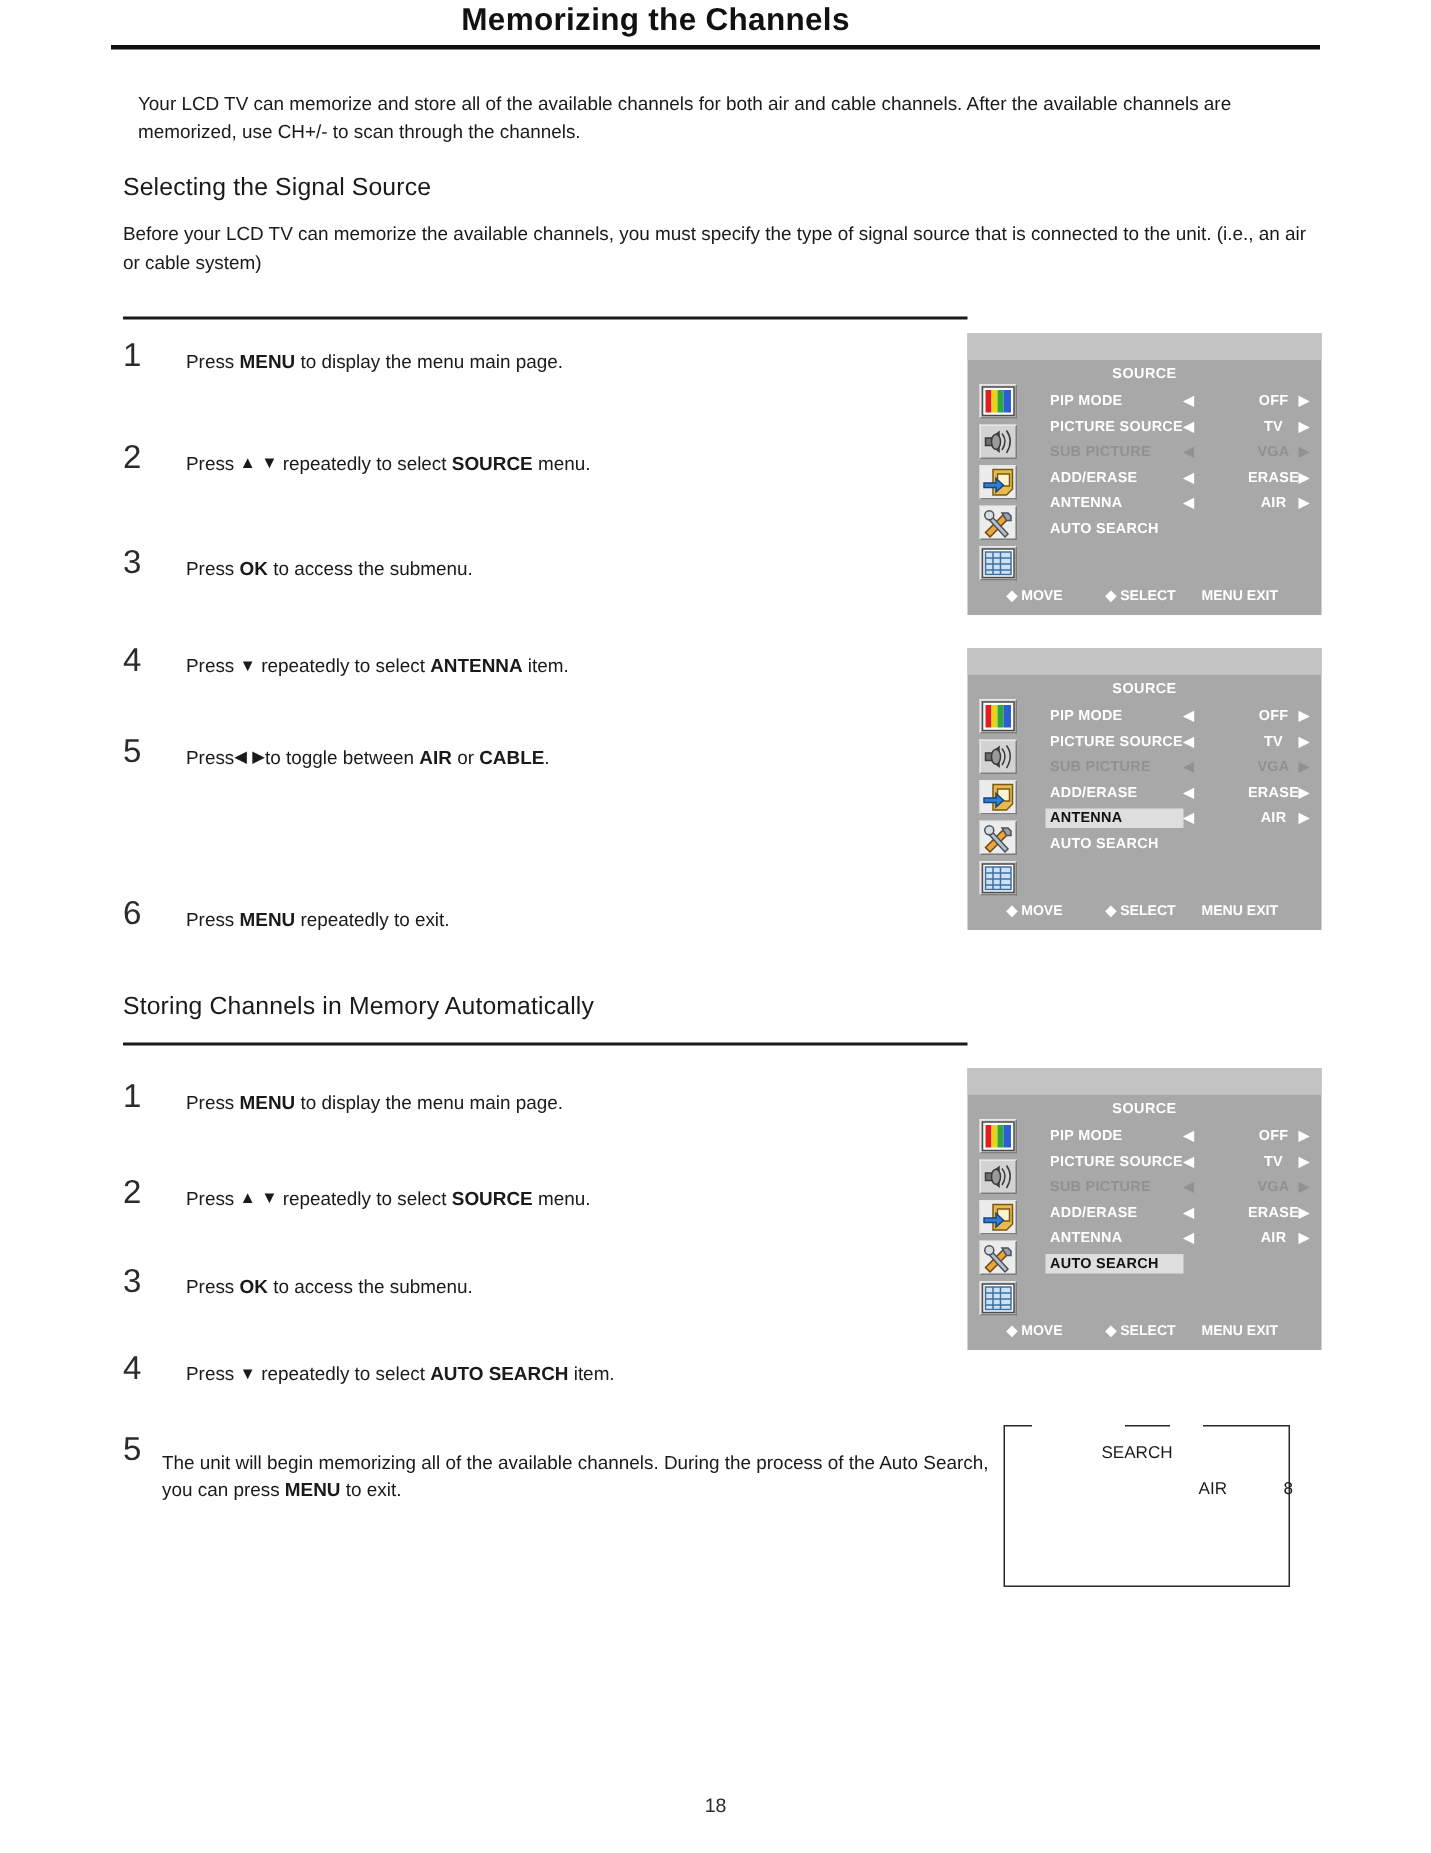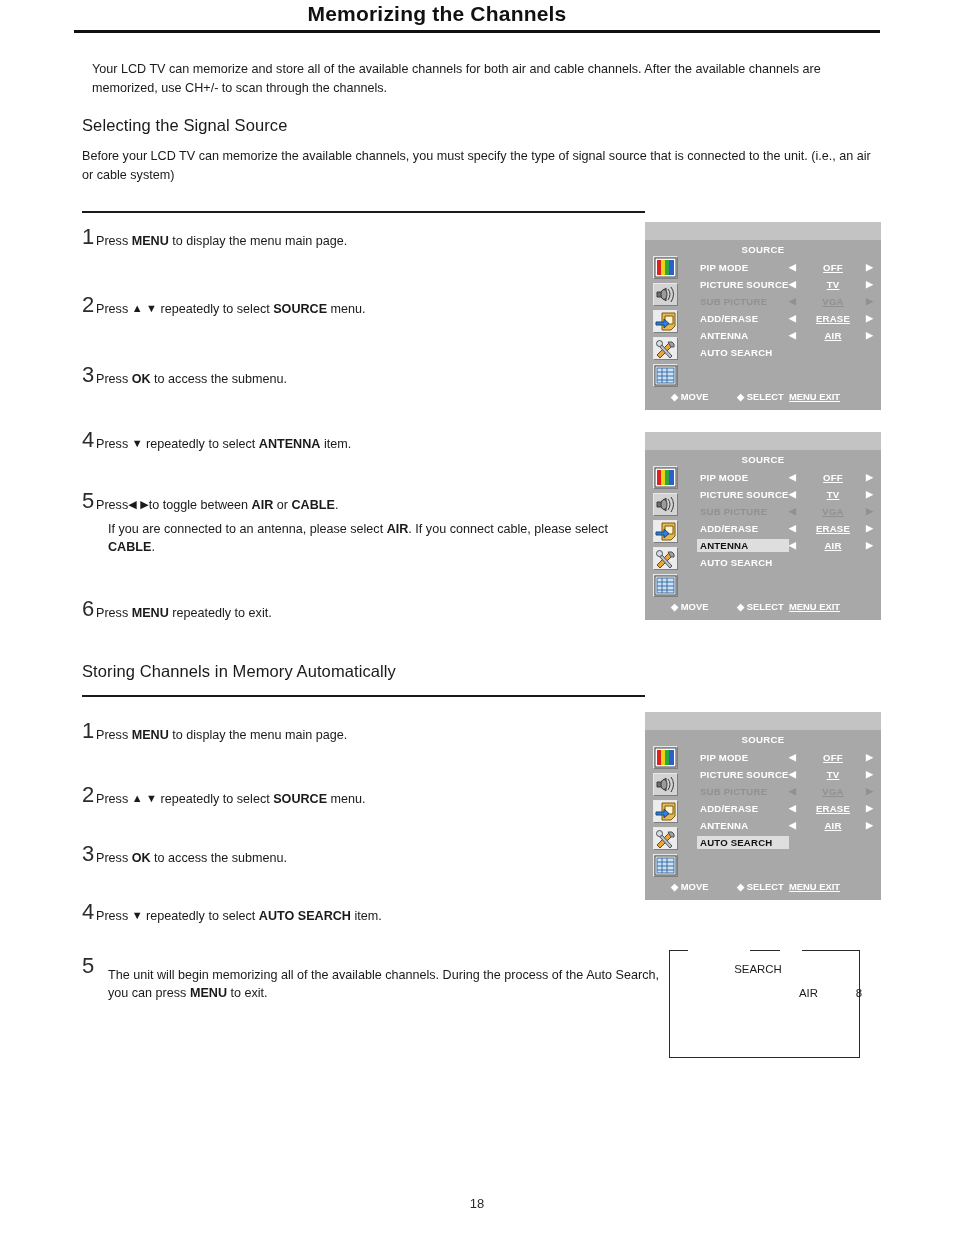--- a/index.html
+++ b/index.html
@@ -79,21 +79,21 @@
     width: 570px;
   }
   .step .num {
     position: absolute;
     left: 0; top: -8px;
     font-size: 22px;
     color: #2b2b2b;
     font-weight: 400;
   }
   .step .txt {
-    margin-left: 14px;
+    margin-left: 42px;
     font-size: 12.6px;
     line-height: 19px;
     color: #1a1a1a;
   }
   .step .txt b { font-weight: bold; }
   .sub-txt {
     margin-left: 26px;
     font-size: 12.6px;
     line-height: 18px;
     margin-top: 5px;
@@ -164,40 +164,40 @@
     padding: 1px 3px;
     white-space: nowrap;
   }
   .mrow .ctl {
     position: absolute;
     left: 96px; top: 4px;
     width: 88px;
     height: 12px;
   }
   .mrow .ctl .la { position:absolute; left: 0;  top:0; font-size: 9px; }
-  .mrow .ctl .val{ position:absolute; left: 0;  top:0; width: 88px; text-align:center;text-decoration:underline; }
+  .mrow .ctl .val{ position:absolute; left: 16px;  top:0; width: 88px; text-align:center; }
   .mrow .ctl .ra { position:absolute; right: 4px; top:0; font-size: 9px; }
   .mrow.dim { color: #919191; }
   .mrow.sel .lbl {
     background: #dedede;
     color: #111111;
   }
   .mrow.sel.wide .lbl { width: 86px; }
 
   .osd .footer {
     height: 26px;
     position: relative;
     font-size: 9.4px;
     font-weight: bold;
     color: #ffffff;
   }
   .osd .footer span { position: absolute; top: 7px; white-space: nowrap; }
   .f-move   { left: 26px; }
   .f-select { left: 92px; }
-  .f-menu   { left: 144px; text-decoration: underline; }
+  .f-menu   { left: 156px; }
 
   
   .searchbox {
     position: absolute;
     left: 669px; top: 950px;
     width: 191px; height: 108px;
     border: 1px solid #2a2a2a;
     background: #ffffff;
     box-sizing: border-box;
   }
@@ -263,21 +263,20 @@
 </div>
 
 <div class="step" style="top:435px;">
   <span class="num">4</span>
   <div class="txt"><span>Press </span><span class="arr">▼</span><span> repeatedly to select </span><b>ANTENNA</b><span> item.</span></div>
 </div>
 
 <div class="step" style="top:496px;">
   <span class="num">5</span>
   <div class="txt"><span>Press</span><span class="arr">◀</span>&nbsp;<span class="arr">▶</span><span>to toggle between </span><b>AIR</b><span> or </span><b>CABLE</b><span>.</span></div>
-  <div class="sub-txt"><span>If you are connected to an antenna, please select </span><b>AIR</b><span>. If you connect cable, please select </span><b>CABLE</b><span>.</span></div>
 </div>
 
 <div class="step" style="top:604px;">
   <span class="num">6</span>
   <div class="txt"><span>Press </span><b>MENU</b><span> repeatedly to exit.</span></div>
 </div>
 
 <div class="section-head s2">Storing Channels in Memory Automatically</div>
 <div class="hr-thick h2"></div>
 

